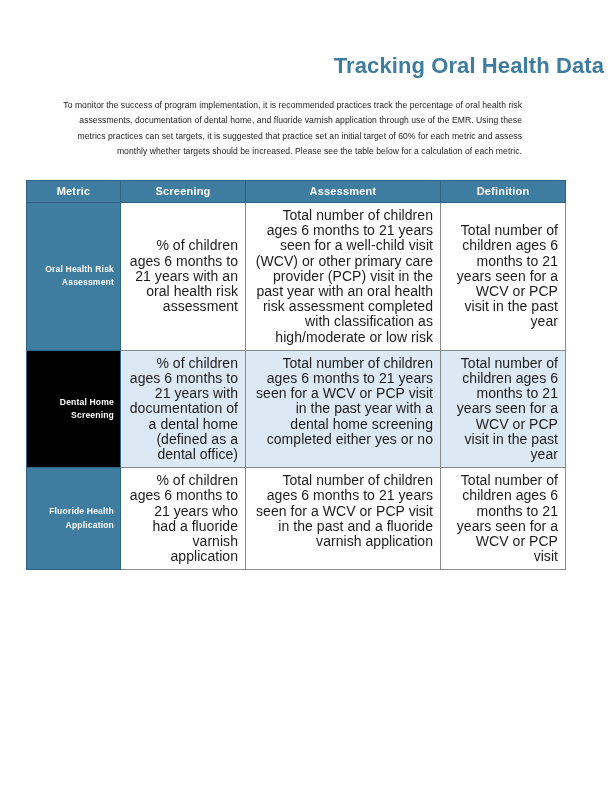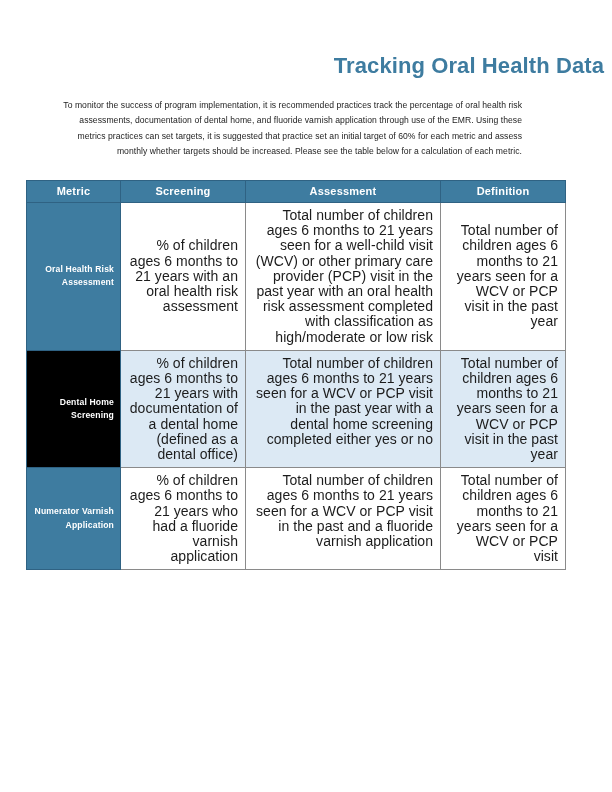--- a/index.html
+++ b/index.html
@@ -149,21 +149,21 @@
         <td class="cell top">Total number of children ages 6 months to 21 years seen for a well-child visit (WCV) or other primary care provider (PCP) visit in the past year with an oral health risk assessment completed with classification as high/moderate or low risk</td>
         <td class="cell">Total number of children ages 6 months to 21 years seen for a WCV or PCP visit in the past year</td>
       </tr>
       <tr class="banded">
         <td class="metric-name">Dental Home Screening</td>
         <td class="cell top">% of children ages 6 months to 21 years with documentation of a dental home (defined as a dental office)</td>
         <td class="cell top">Total number of children ages 6 months to 21 years seen for a WCV or PCP visit in the past year with a dental home screening completed either yes or no</td>
         <td class="cell">Total number of children ages 6 months to 21 years seen for a WCV or PCP visit in the past year</td>
       </tr>
       <tr>
-        <td class="metric-name">Numerator Varnish Application</td>
+        <td class="metric-name">Fluoride Health Application</td>
         <td class="cell top">% of children ages 6 months to 21 years who had a fluoride varnish application</td>
         <td class="cell top">Total number of children ages 6 months to 21 years seen for a WCV or PCP visit in the past and a fluoride varnish application</td>
         <td class="cell top">Total number of children ages 6 months to 21 years seen for a WCV or PCP visit</td>
       </tr>
     </tbody>
   </table>
 
 </div>
 
 </body></html>

